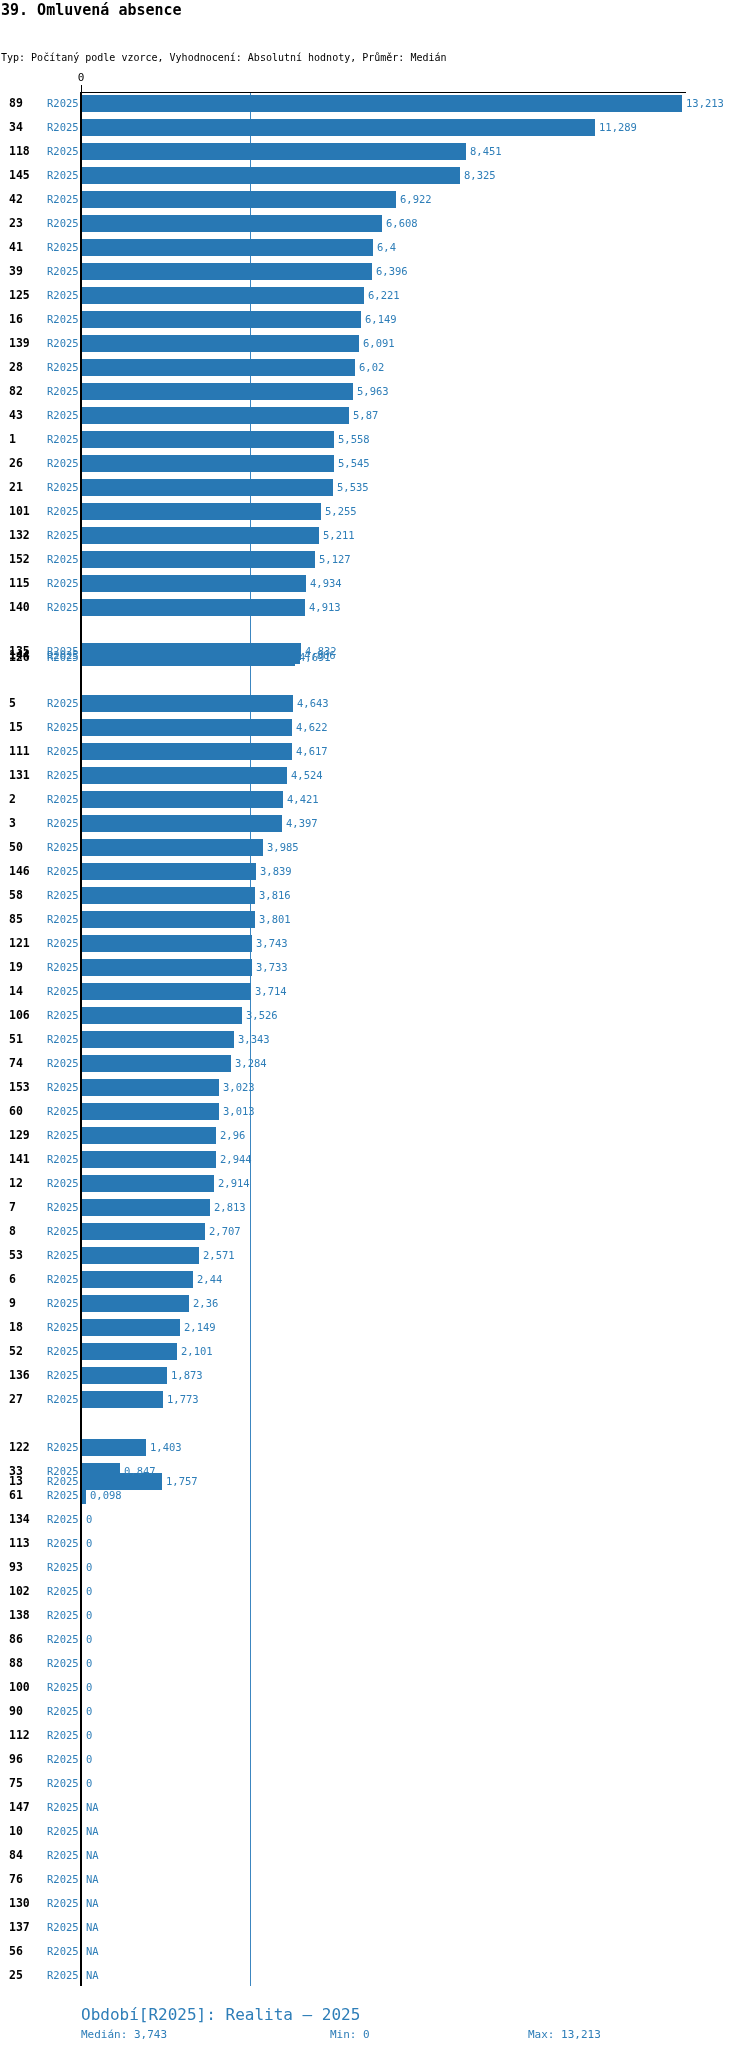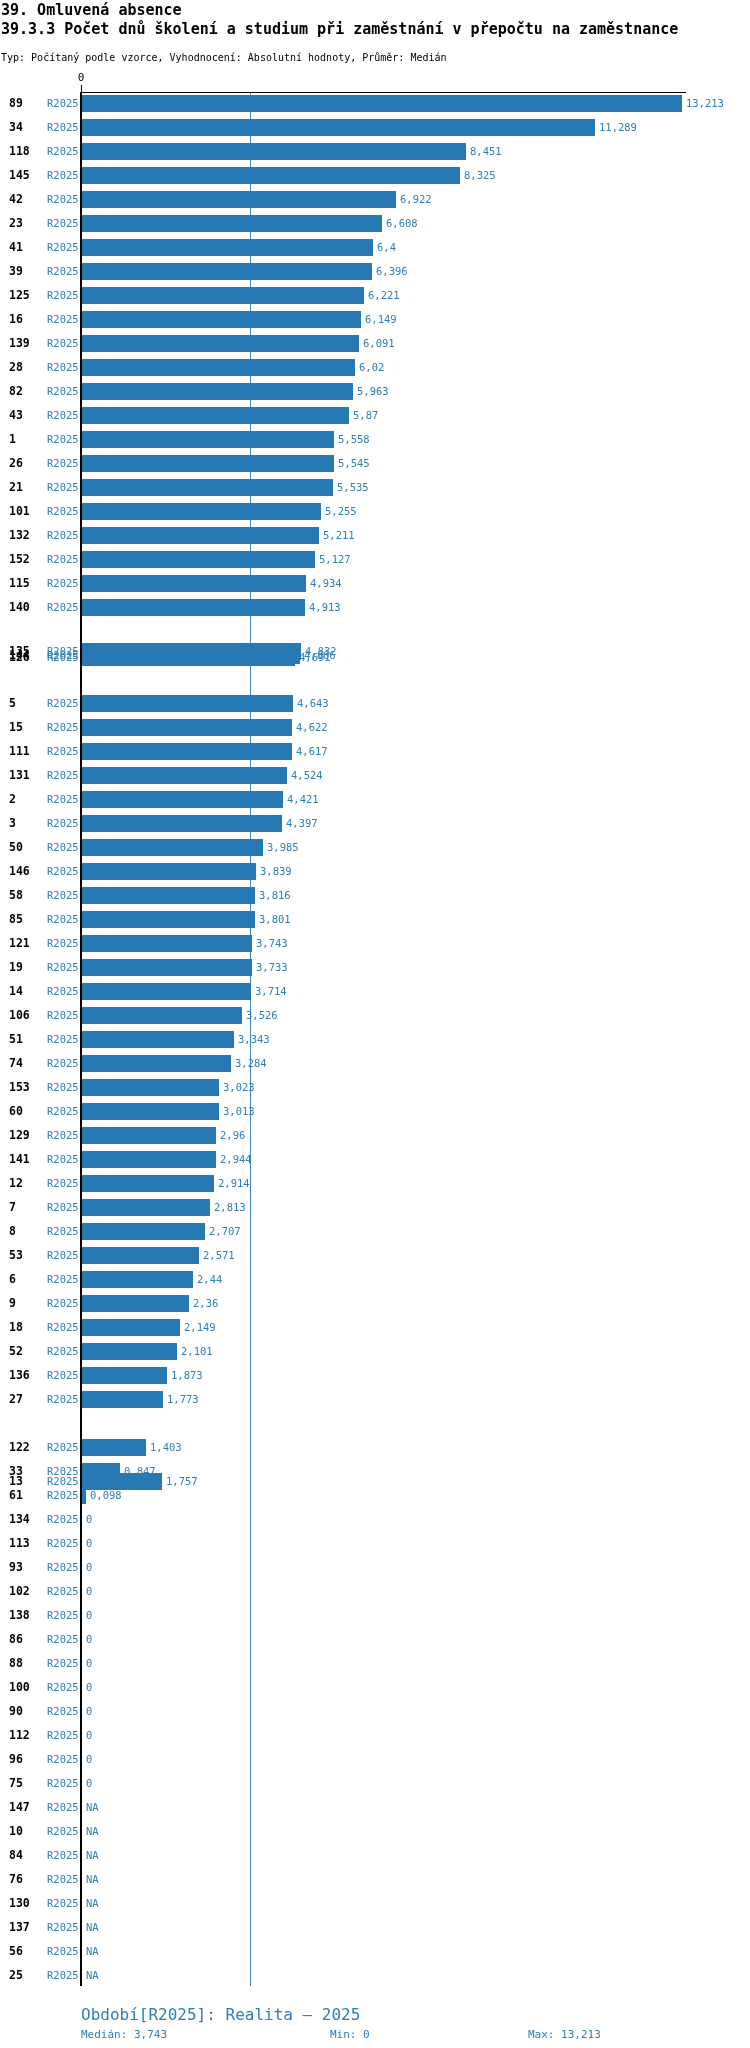--- a/index.html
+++ b/index.html
@@ -28,21 +28,20 @@
   .f-median{position:absolute;left:81px;top:2028px;font-size:11px;color:#2e7eb8;white-space:nowrap;}
   .f-min{position:absolute;left:330px;top:2028px;font-size:11px;color:#2e7eb8;white-space:nowrap;}
   .f-max{position:absolute;left:528px;top:2028px;font-size:11px;color:#2e7eb8;white-space:nowrap;}
 </style>
 </head>
 <body>
 
 <div id="screen">
 
   <div class="h1">39. Omluvená absence</div>
-  <div class="h2">39.3.3 Počet dnů školení a studium při zaměstnání v přepočtu na zaměstnance</div>
   <div class="h3">Typ: Počítaný podle vzorce, Vyhodnocení: Absolutní hodnoty, Průměr: Medián</div>
 
   <div class="zero-label">0</div>
   <div class="axis-tick"></div>
   <div class="axis-top"></div>
   <div class="axis-left"></div>
   <div class="median-line"></div>
 
   <div id="rows">
       <div class="row" style="top: 91px;">

